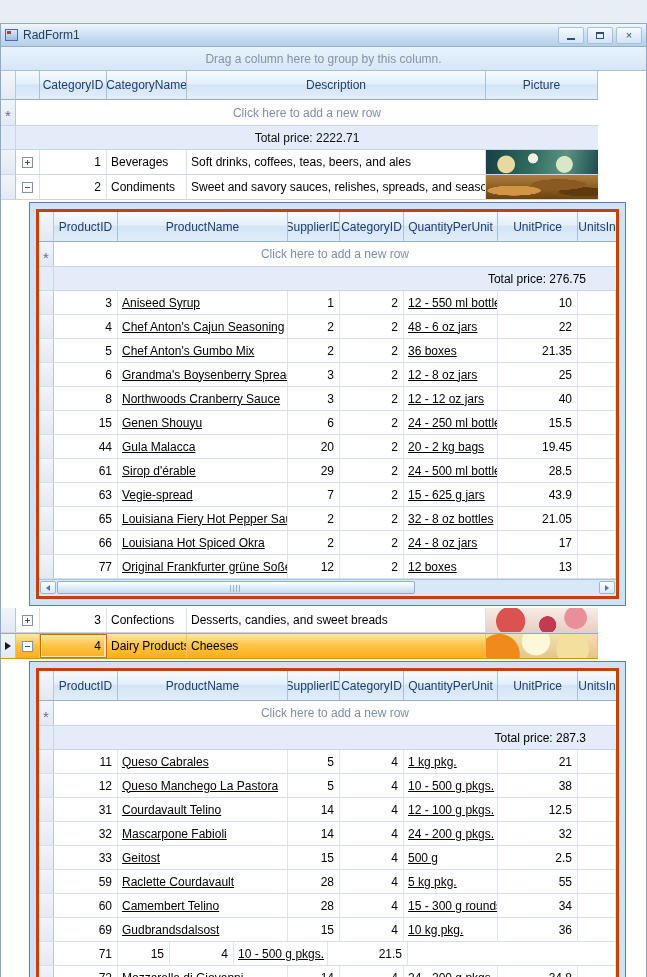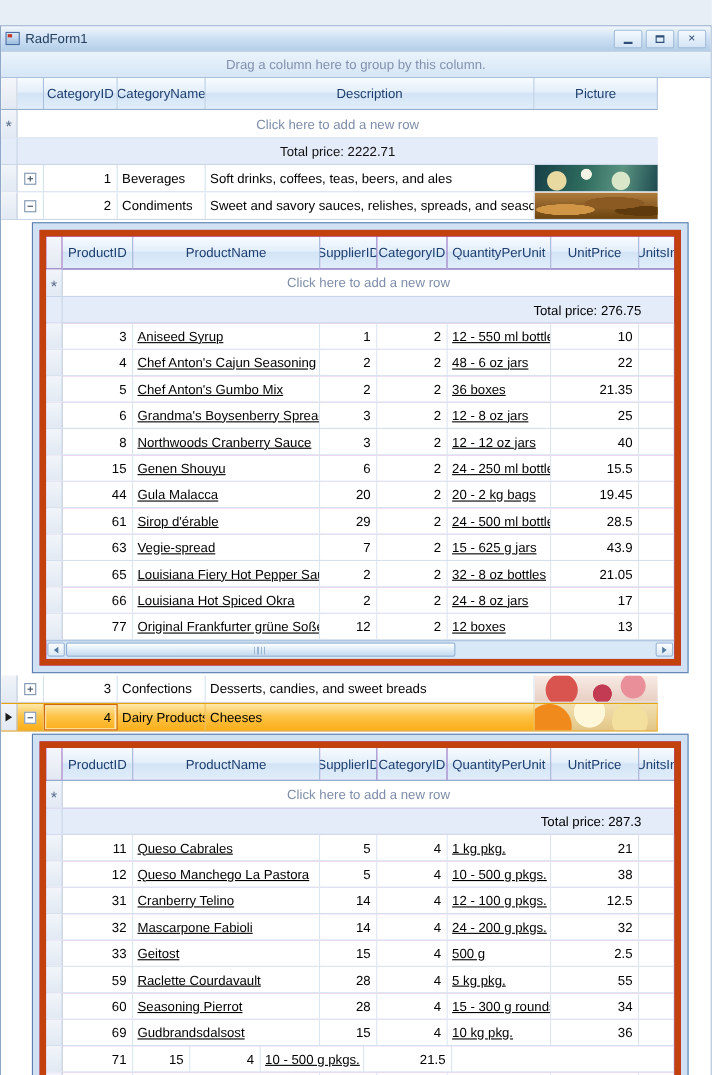--- a/index.html
+++ b/index.html
@@ -83,21 +83,21 @@
     radial-gradient(circle at 80% 40%, #e98f9a 0 12%, transparent 13%),
     linear-gradient(#f7ece5,#e9cdc3); }
   .pic-dairy { background:
     radial-gradient(circle at 12% 85%, #f08a1d 0 20%, transparent 21%),
     radial-gradient(circle at 45% 30%, #fff7da 0 22%, transparent 23%),
     radial-gradient(circle at 78% 65%, #f3df9e 0 18%, transparent 19%),
     linear-gradient(#f2e0b0,#e2c687); }
   
   .child { margin:2px 0 2px 28px; width:597px; box-sizing:border-box;
     border:1px solid #5a7fae; background:#cfe1f3; padding:6px; }
-  .cgrid { background:#a21caf; border:6px solid #c2410c; box-sizing:border-box; overflow:hidden; }
+  .cgrid { background:#0c4a6e; border:3px solid #c2410c; box-sizing:border-box; overflow:hidden; }
   .chdr { display:flex; height:30px; }
   .chdr .hcell { height:30px; }
   .cw-ind{width:15px;} .cw-pid{width:64px;} .cw-pname{width:170px;} .cw-sup{width:52px;}
   .cw-cat{width:64px;} .cw-qty{width:94px;} .cw-price{width:80px;} .cw-units{flex:1; border-right:none;}
   .crow { display:flex; height:23px; border-bottom:1px solid #d5e0ee; background:#fff; font-size:12px; color:#000; }
   .ccell { box-sizing:border-box; border-right:1px solid #dbe5f2; display:flex; align-items:center;
     overflow:hidden; white-space:nowrap; }
   .ccell.num { justify-content:flex-end; padding-right:5px; }
   .ccell.text { padding-left:4px;text-decoration:underline; }
   .caddrow { display:flex; height:24px; border-bottom:1px solid #c9d6e8; background:#fff; }
@@ -427,21 +427,21 @@
     <div class="ccell num cw-sup">5</div>
     <div class="ccell num cw-cat">4</div>
     <div class="ccell text cw-qty">10 - 500 g pkgs.</div>
     <div class="ccell num cw-price">38</div>
     <div class="ccell cw-units"></div>
   </div>
 
   <div class="crow">
     <div class="indcell"></div>
     <div class="ccell num cw-pid">31</div>
-    <div class="ccell text cw-pname">Cranberry Telino</div>
+    <div class="ccell text cw-pname">Courdavault Telino</div>
     <div class="ccell num cw-sup">14</div>
     <div class="ccell num cw-cat">4</div>
     <div class="ccell text cw-qty">12 - 100 g pkgs.</div>
     <div class="ccell num cw-price">12.5</div>
     <div class="ccell cw-units"></div>
   </div>
 
   <div class="crow">
     <div class="indcell"></div>
     <div class="ccell num cw-pid">32</div>
@@ -471,21 +471,21 @@
     <div class="ccell num cw-sup">28</div>
     <div class="ccell num cw-cat">4</div>
     <div class="ccell text cw-qty">5 kg pkg.</div>
     <div class="ccell num cw-price">55</div>
     <div class="ccell cw-units"></div>
   </div>
 
   <div class="crow">
     <div class="indcell"></div>
     <div class="ccell num cw-pid">60</div>
-    <div class="ccell text cw-pname">Seasoning Pierrot</div>
+    <div class="ccell text cw-pname">Camembert Telino</div>
     <div class="ccell num cw-sup">28</div>
     <div class="ccell num cw-cat">4</div>
     <div class="ccell text cw-qty">15 - 300 g rounds</div>
     <div class="ccell num cw-price">34</div>
     <div class="ccell cw-units"></div>
   </div>
 
   <div class="crow">
     <div class="indcell"></div>
     <div class="ccell num cw-pid">69</div>

